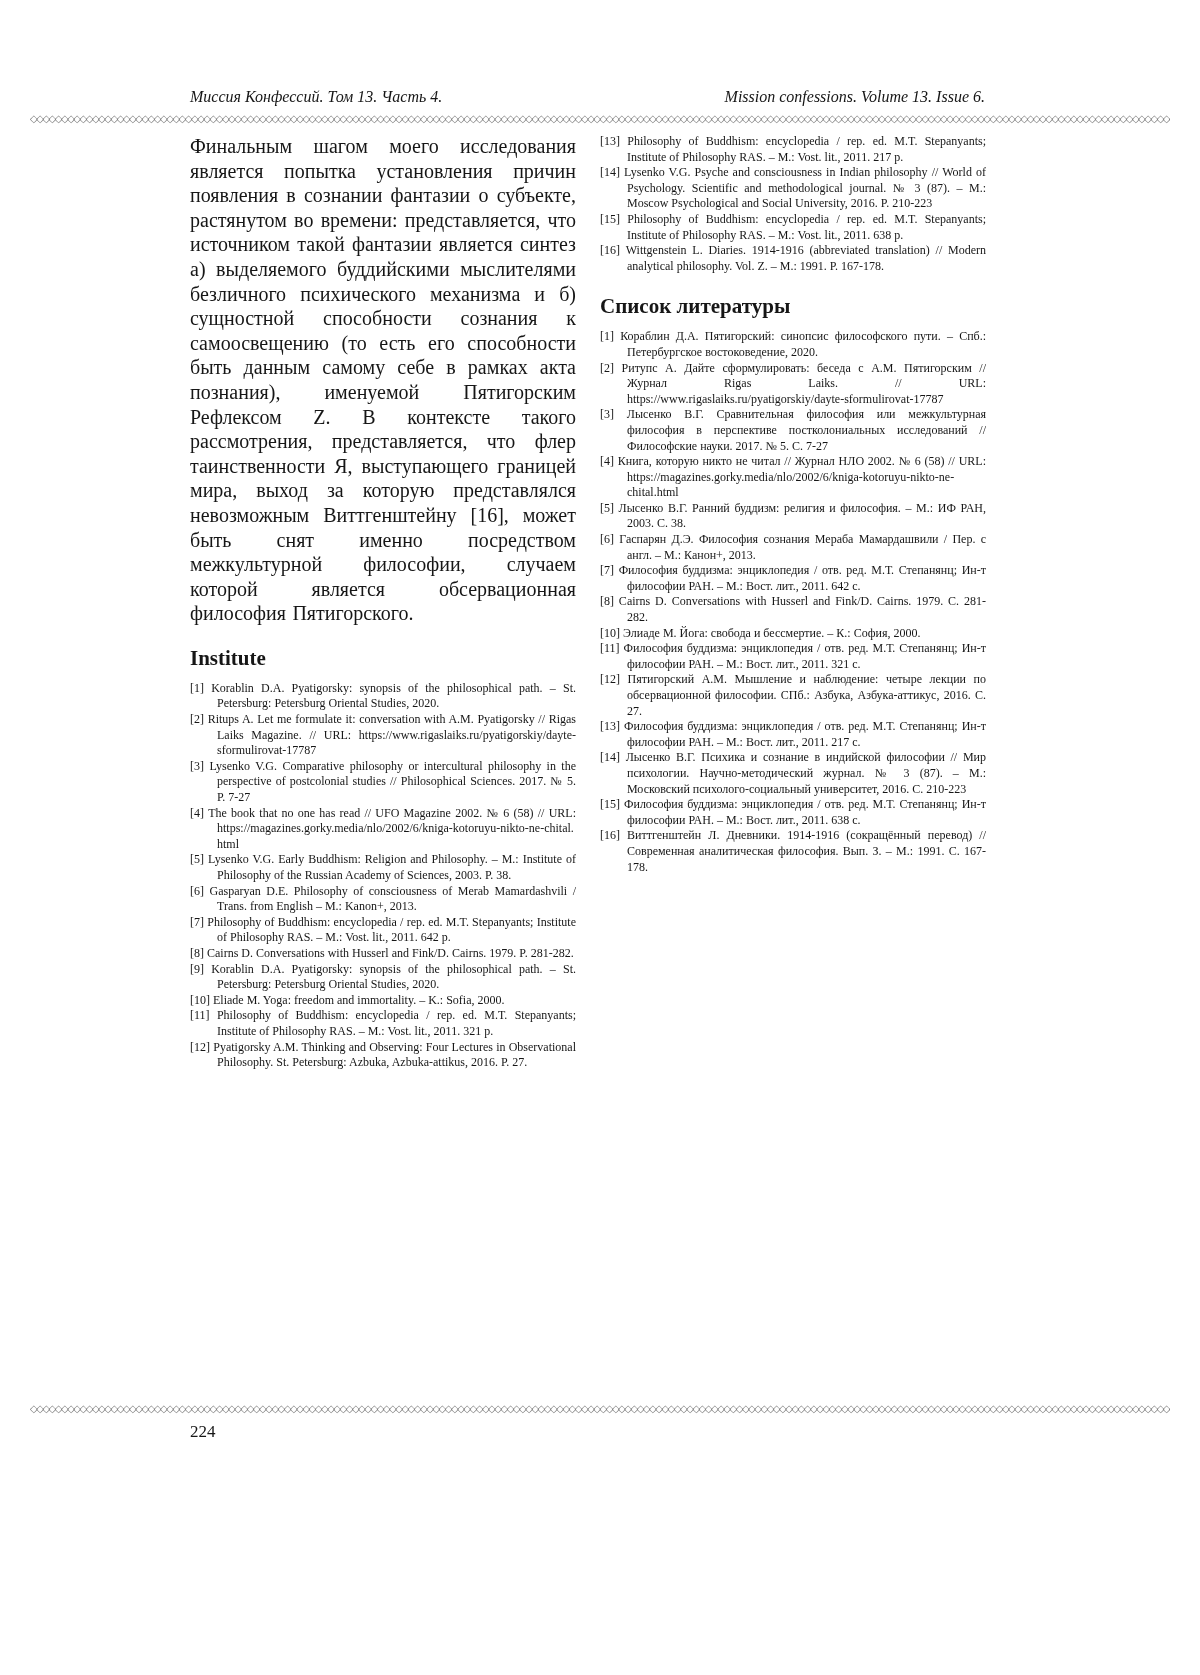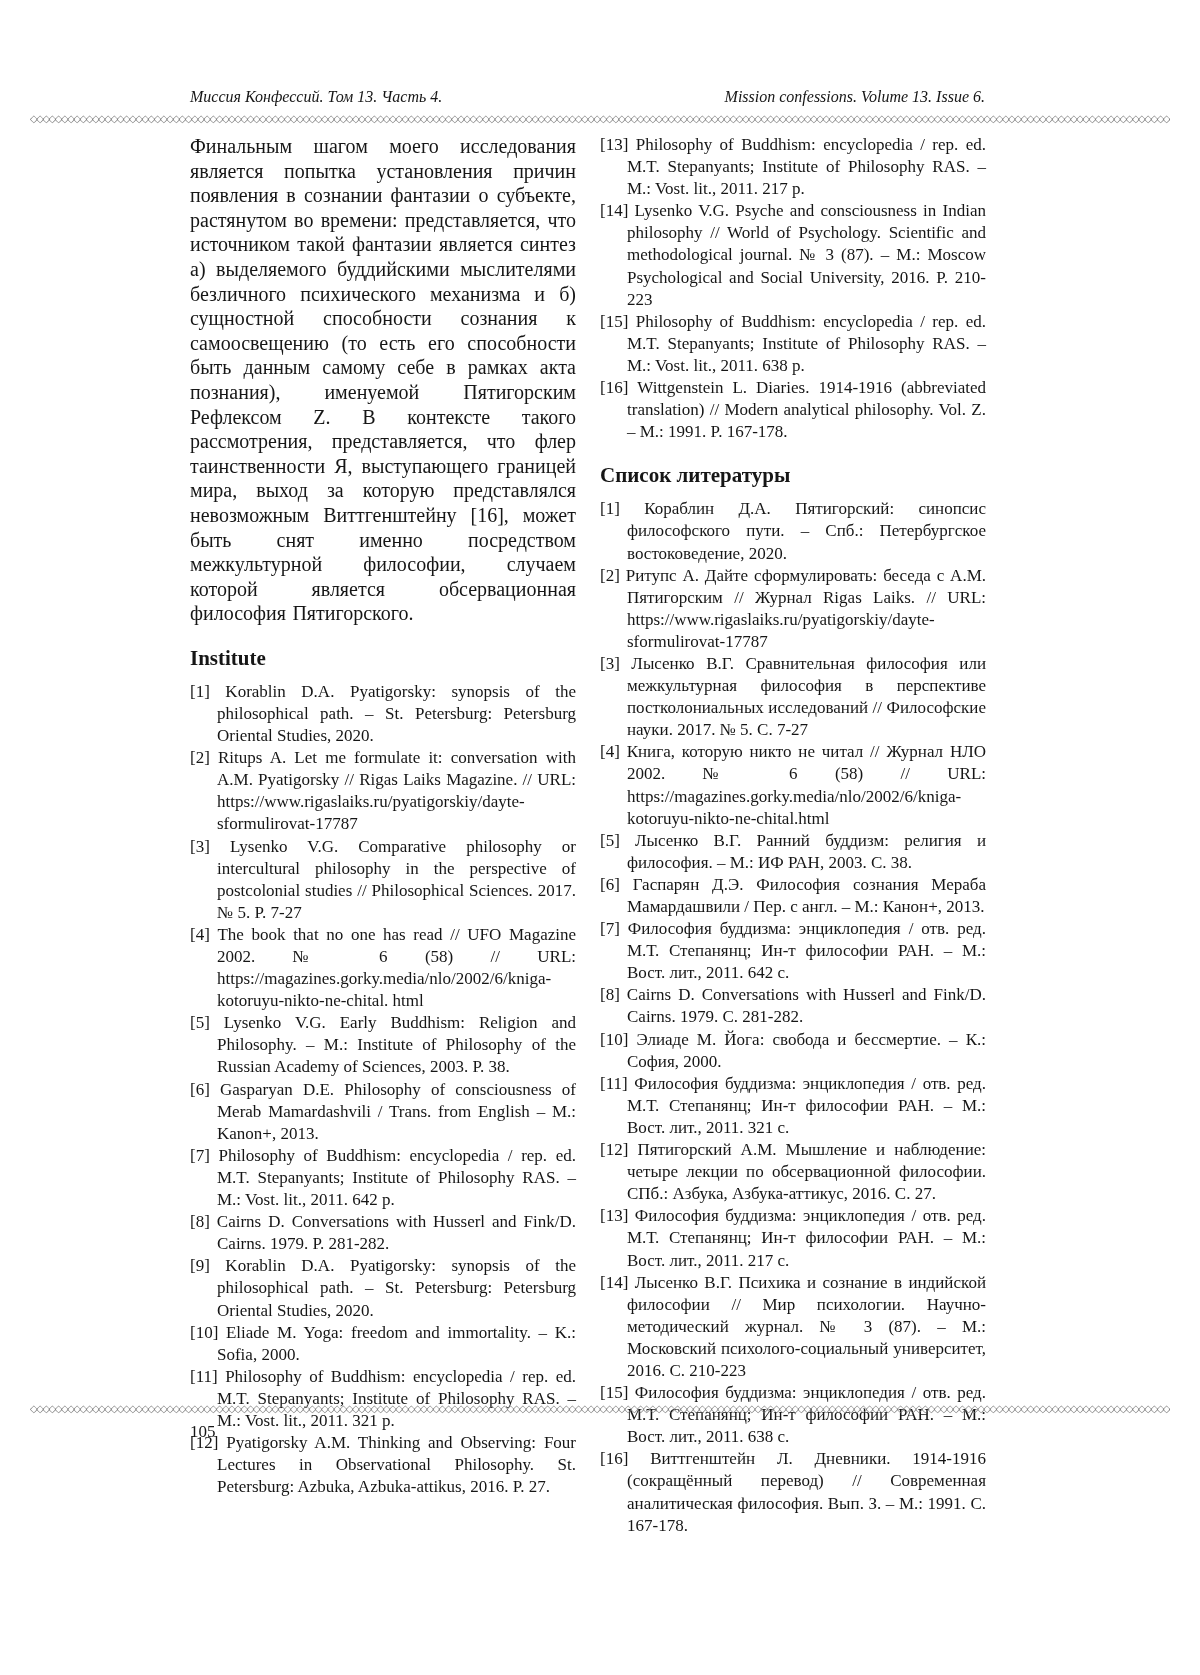--- a/index.html
+++ b/index.html
@@ -55,21 +55,21 @@
     word-spacing: 1.5px;
   }
   .section-title {
     text-align: left;
     font-weight: bold;
     font-size: 21px;
     margin: 20px 0 10px 0;
   }
   .ref-list { }
   .ref-item {
-    font-size: 17px;
+    font-size: 12px;
     line-height: 1.3;
     text-align: justify;
     padding-left: 27px;
     text-indent: -27px;
     overflow-wrap: anywhere;
   }
   .footer-pagenum {
     position: absolute;
     top: 1422px;
     left: 190px;
@@ -133,15 +133,15 @@
           <div class="ref-item">[14]&nbsp;Лысенко В.Г. Психика и сознание в индийской философии // Мир психологии. Научно-методический журнал. № 3 (87). – М.: Московский психолого-социальный университет, 2016. С. 210-223</div>
           <div class="ref-item">[15]&nbsp;Философия буддизма: энциклопедия / отв. ред. М.Т. Степанянц; Ин-т философии РАН. – М.: Вост. лит., 2011. 638 с.</div>
           <div class="ref-item">[16]&nbsp;Виттгенштейн Л. Дневники. 1914-1916 (сокращённый перевод) // Современная аналитическая философия. Вып. З. – М.: 1991. С. 167-178.</div>
         </div>
     </div>
 
   </div>
 
   <div class="chain chain-bottom">◇◇◇◇◇◇◇◇◇◇◇◇◇◇◇◇◇◇◇◇◇◇◇◇◇◇◇◇◇◇◇◇◇◇◇◇◇◇◇◇◇◇◇◇◇◇◇◇◇◇◇◇◇◇◇◇◇◇◇◇◇◇◇◇◇◇◇◇◇◇◇◇◇◇◇◇◇◇◇◇◇◇◇◇◇◇◇◇◇◇◇◇◇◇◇◇◇◇◇◇◇◇◇◇◇◇◇◇◇◇◇◇◇◇◇◇◇◇◇◇◇◇◇◇◇◇◇◇◇◇◇◇◇◇◇◇◇◇◇◇◇◇◇◇◇◇◇◇◇◇◇◇◇◇◇◇◇◇◇◇◇◇◇◇◇◇◇◇◇◇◇◇◇◇◇◇◇◇◇◇◇◇◇◇◇◇◇◇◇◇◇◇◇◇◇◇◇◇◇◇◇◇◇◇◇◇◇◇◇◇◇◇◇◇◇◇◇◇◇◇◇◇◇◇◇◇◇◇◇◇◇◇◇◇◇◇◇◇◇◇◇◇◇◇◇◇◇◇◇◇◇◇◇◇◇◇◇◇◇◇◇◇◇◇◇◇◇◇◇◇◇◇◇◇◇◇◇◇◇◇◇◇◇◇◇◇◇◇◇◇◇◇◇◇◇◇◇◇◇◇◇◇◇◇◇◇◇◇◇◇◇◇◇◇◇◇◇◇◇◇◇◇◇◇◇◇◇◇◇◇◇◇◇◇◇◇◇◇◇◇◇◇◇◇◇◇◇◇◇◇◇◇◇◇◇◇◇◇◇◇◇◇◇◇◇◇◇◇◇◇◇◇◇◇◇◇◇◇◇◇◇◇◇◇◇◇◇◇◇◇◇◇◇◇◇◇◇◇◇◇</div>
 
-  <div class="footer-pagenum">105</div>
+  <div class="footer-pagenum">224</div>
 
 </div>
 
 </body></html>

